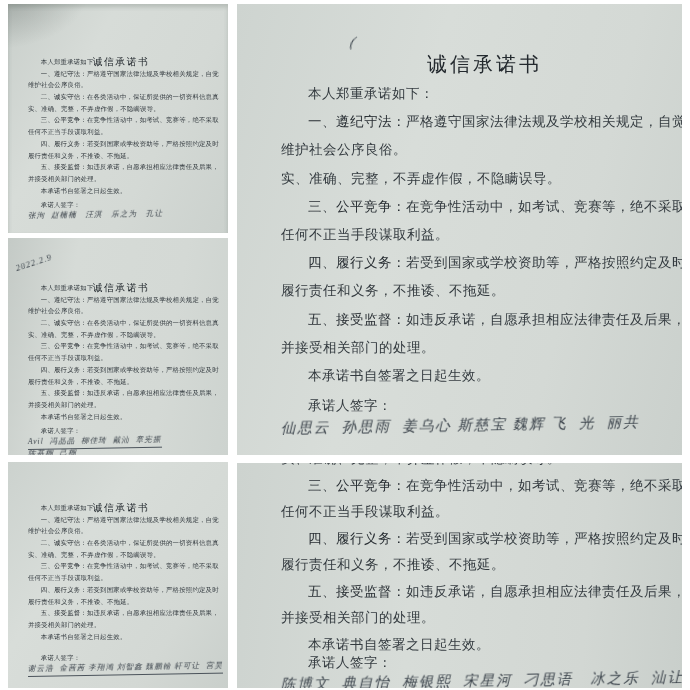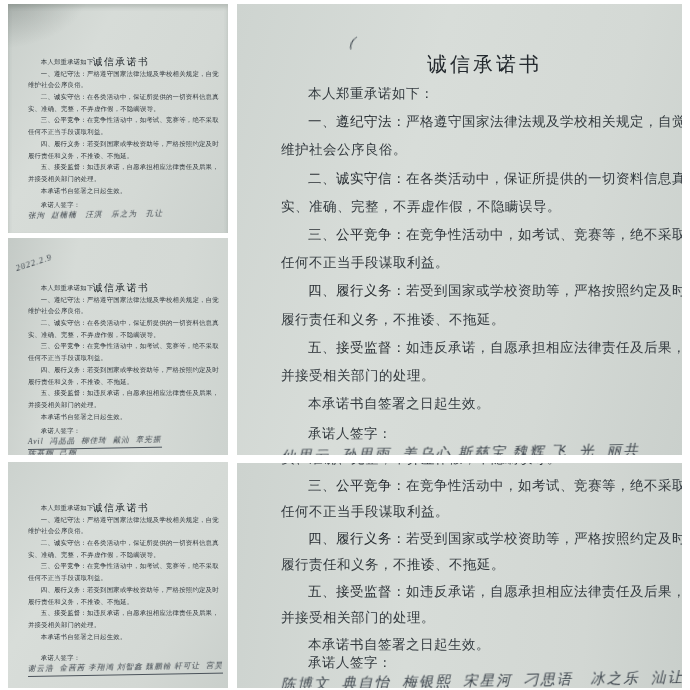--- a/index.html
+++ b/index.html
@@ -131,21 +131,20 @@
 
 <div class="panel" id="p-r1">
   <div class="doc doc-lg">
     <div class="title-row">
       <span class="pen-mark hand">（</span>
       <span class="title">诚信承诺书</span>
     </div>
     <div class="ln ind"><span>本人郑重承诺如下：</span></div>
     <div class="ln ind"><span class="b">一、遵纪守法：</span><span>严格遵守国家法律法规及学校相关规定，自觉</span></div>
     <div class="ln"><span>维护社会公序良俗。</span></div>
-    <div class="ln ind"><span class="b">二、诚实守信：</span><span>在各类活动中，保证所提供的一切资料信息真</span></div>
     <div class="ln"><span>实、准确、完整，不弄虚作假，不隐瞒误导。</span></div>
     <div class="ln ind"><span class="b">三、公平竞争：</span><span>在竞争性活动中，如考试、竞赛等，绝不采取</span></div>
     <div class="ln"><span>任何不正当手段谋取利益。</span></div>
     <div class="ln ind"><span class="b">四、履行义务：</span><span>若受到国家或学校资助等，严格按照约定及时</span></div>
     <div class="ln"><span>履行责任和义务，不推诿、不拖延。</span></div>
     <div class="ln ind"><span class="b">五、接受监督：</span><span>如违反承诺，自愿承担相应法律责任及后果，</span></div>
     <div class="ln"><span>并接受相关部门的处理。</span></div>
     <div class="ln ind"><span>本承诺书自签署之日起生效。</span></div>
     <div class="ln ind siglabel"><span>承诺人签字：</span></div>
     <div class="ln sigrow hand">仙思云  孙思雨  姜乌心 斯慈宝 魏辉 飞  光  丽共</div>

